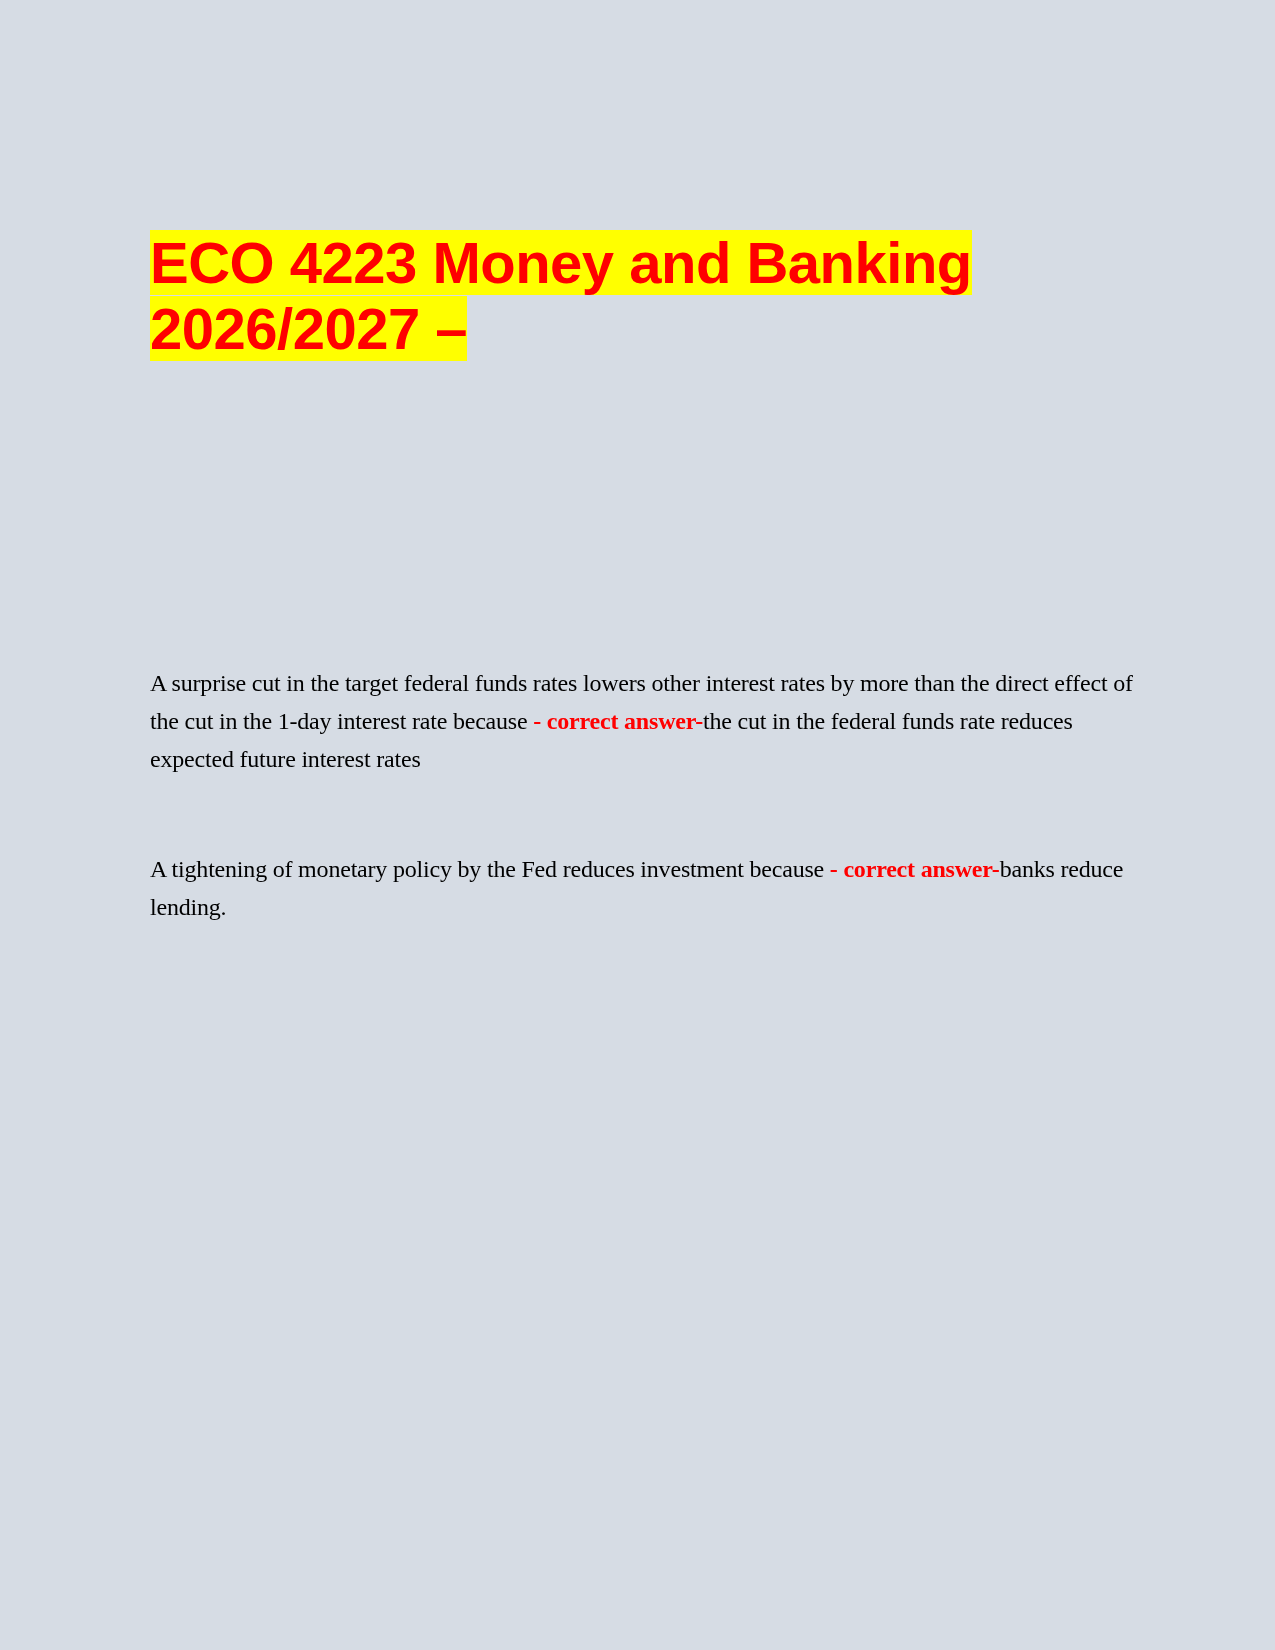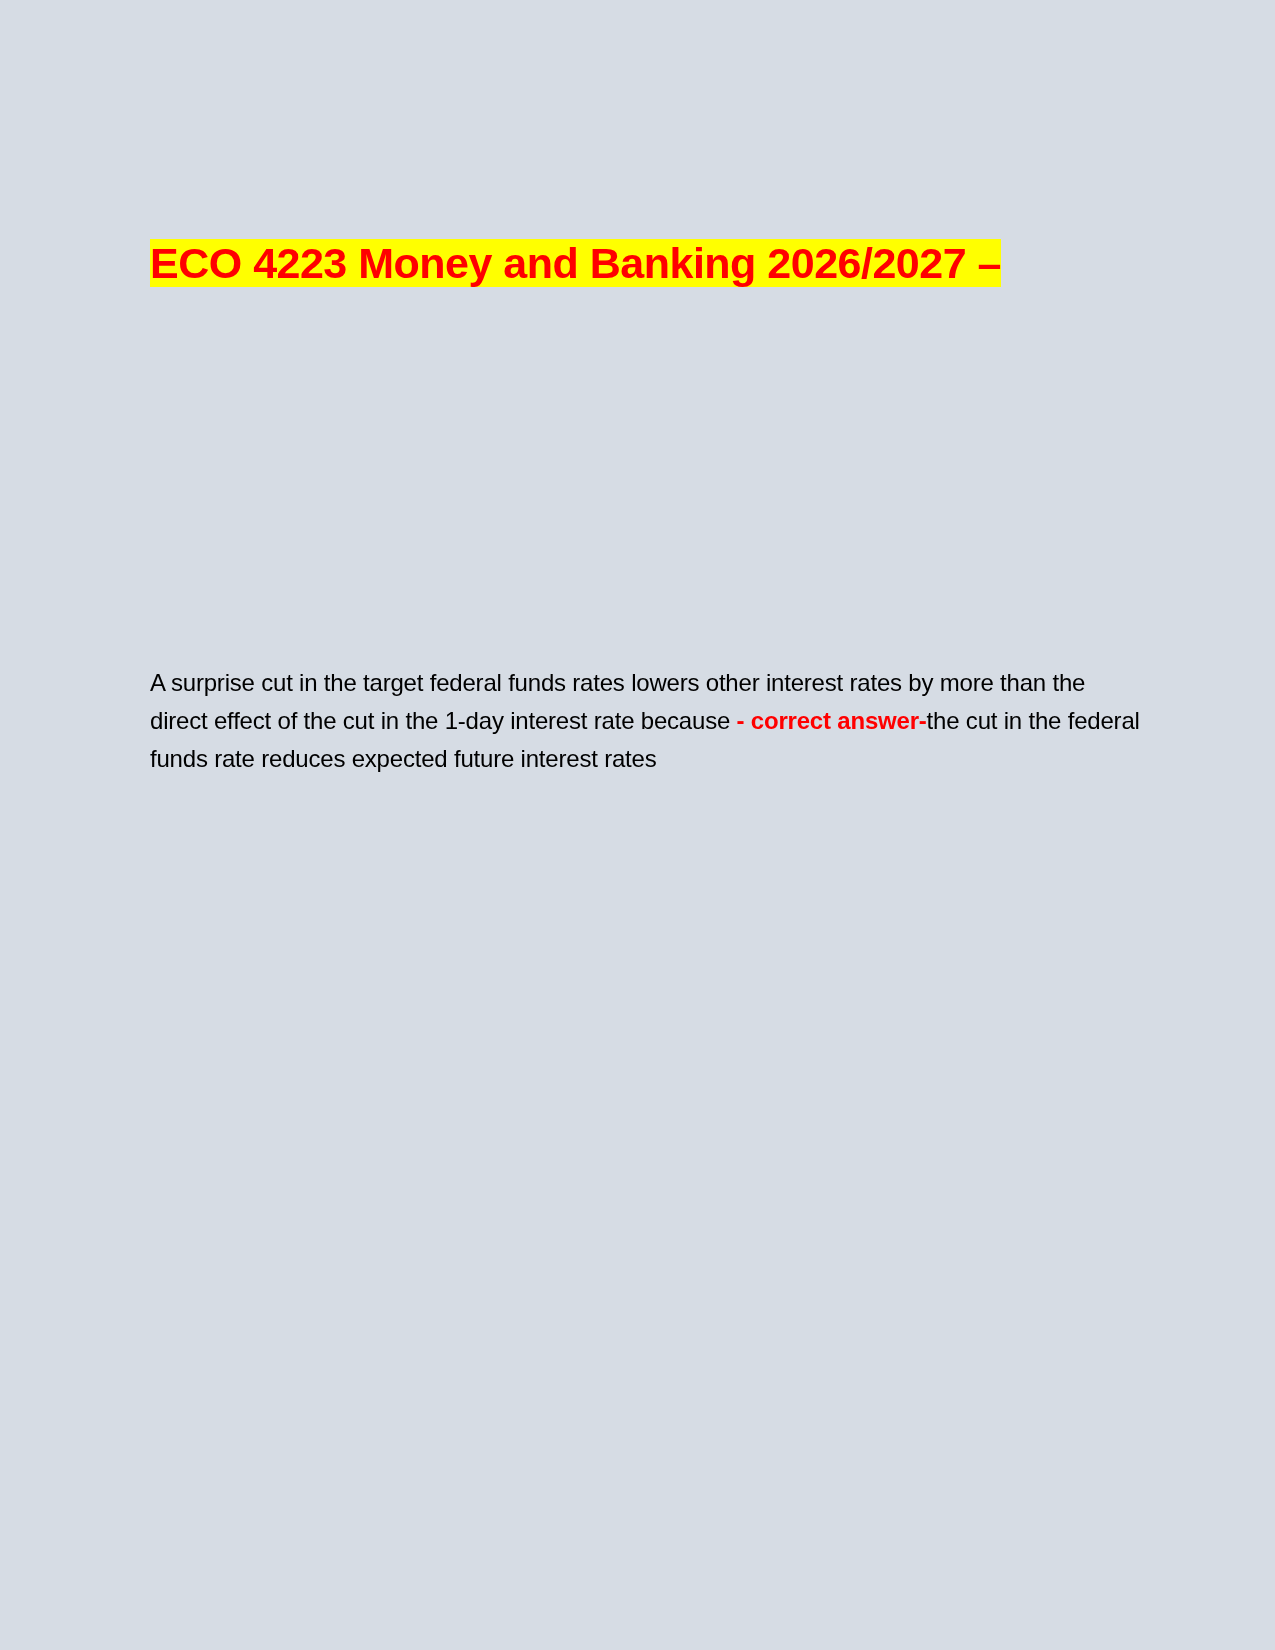--- a/index.html
+++ b/index.html
@@ -7,27 +7,27 @@
     width: 1275px; height: 1650px;
     background: #d6dce4;
     font-family: "Liberation Sans", sans-serif;
     position: relative; overflow: hidden;
   }
   .page { position: absolute; left: 150px; top: 230px; width: 990px; }
   .title {
     margin: 0;
     font-family: "Liberation Sans", sans-serif;
     font-weight: bold;
-    font-size: 43px;
+    font-size: 58px;
     line-height: 66px;
     color: #ff0000;
     letter-spacing: -0.5px;
   }
   .title span.line { background: #ffff00; display: inline; }
-  .qa-list { position: absolute; left: 150px; top: 664px; width: 990px; }
+  .qa-list { position: absolute; left: 150px; top: 664px; width: 990px; font-family: Liberation Serif, serif; }
   .qa {
     font-size: 24px;
     line-height: 38px;
     color: #000000;
     margin: 0 0 72px 0;
     letter-spacing: -0.2px;
   }
   .qa .ans-label { color: #ff0000; font-weight: bold; }
 </style>
 </head>
@@ -35,13 +35,14 @@
 
 <div class="page">
   <h1 class="title">
     <span class="line">ECO 4223 Money and Banking 2026/2027 –</span><br>
     <br>
   </h1>
 </div>
 
 <div class="qa-list">
   <p class="qa"><span>A surprise cut in the target federal funds rates lowers other interest rates by more than the direct effect of the cut in the 1-day interest rate because </span><span class="ans-label">- correct answer-</span><span>the cut in the federal funds rate reduces expected future interest rates</span></p>
+  <p class="qa"><span>A tightening of monetary policy by the Fed reduces investment because </span><span class="ans-label">- correct answer-</span><span>banks reduce lending.</span></p>
 </div>
 
 </body></html>

